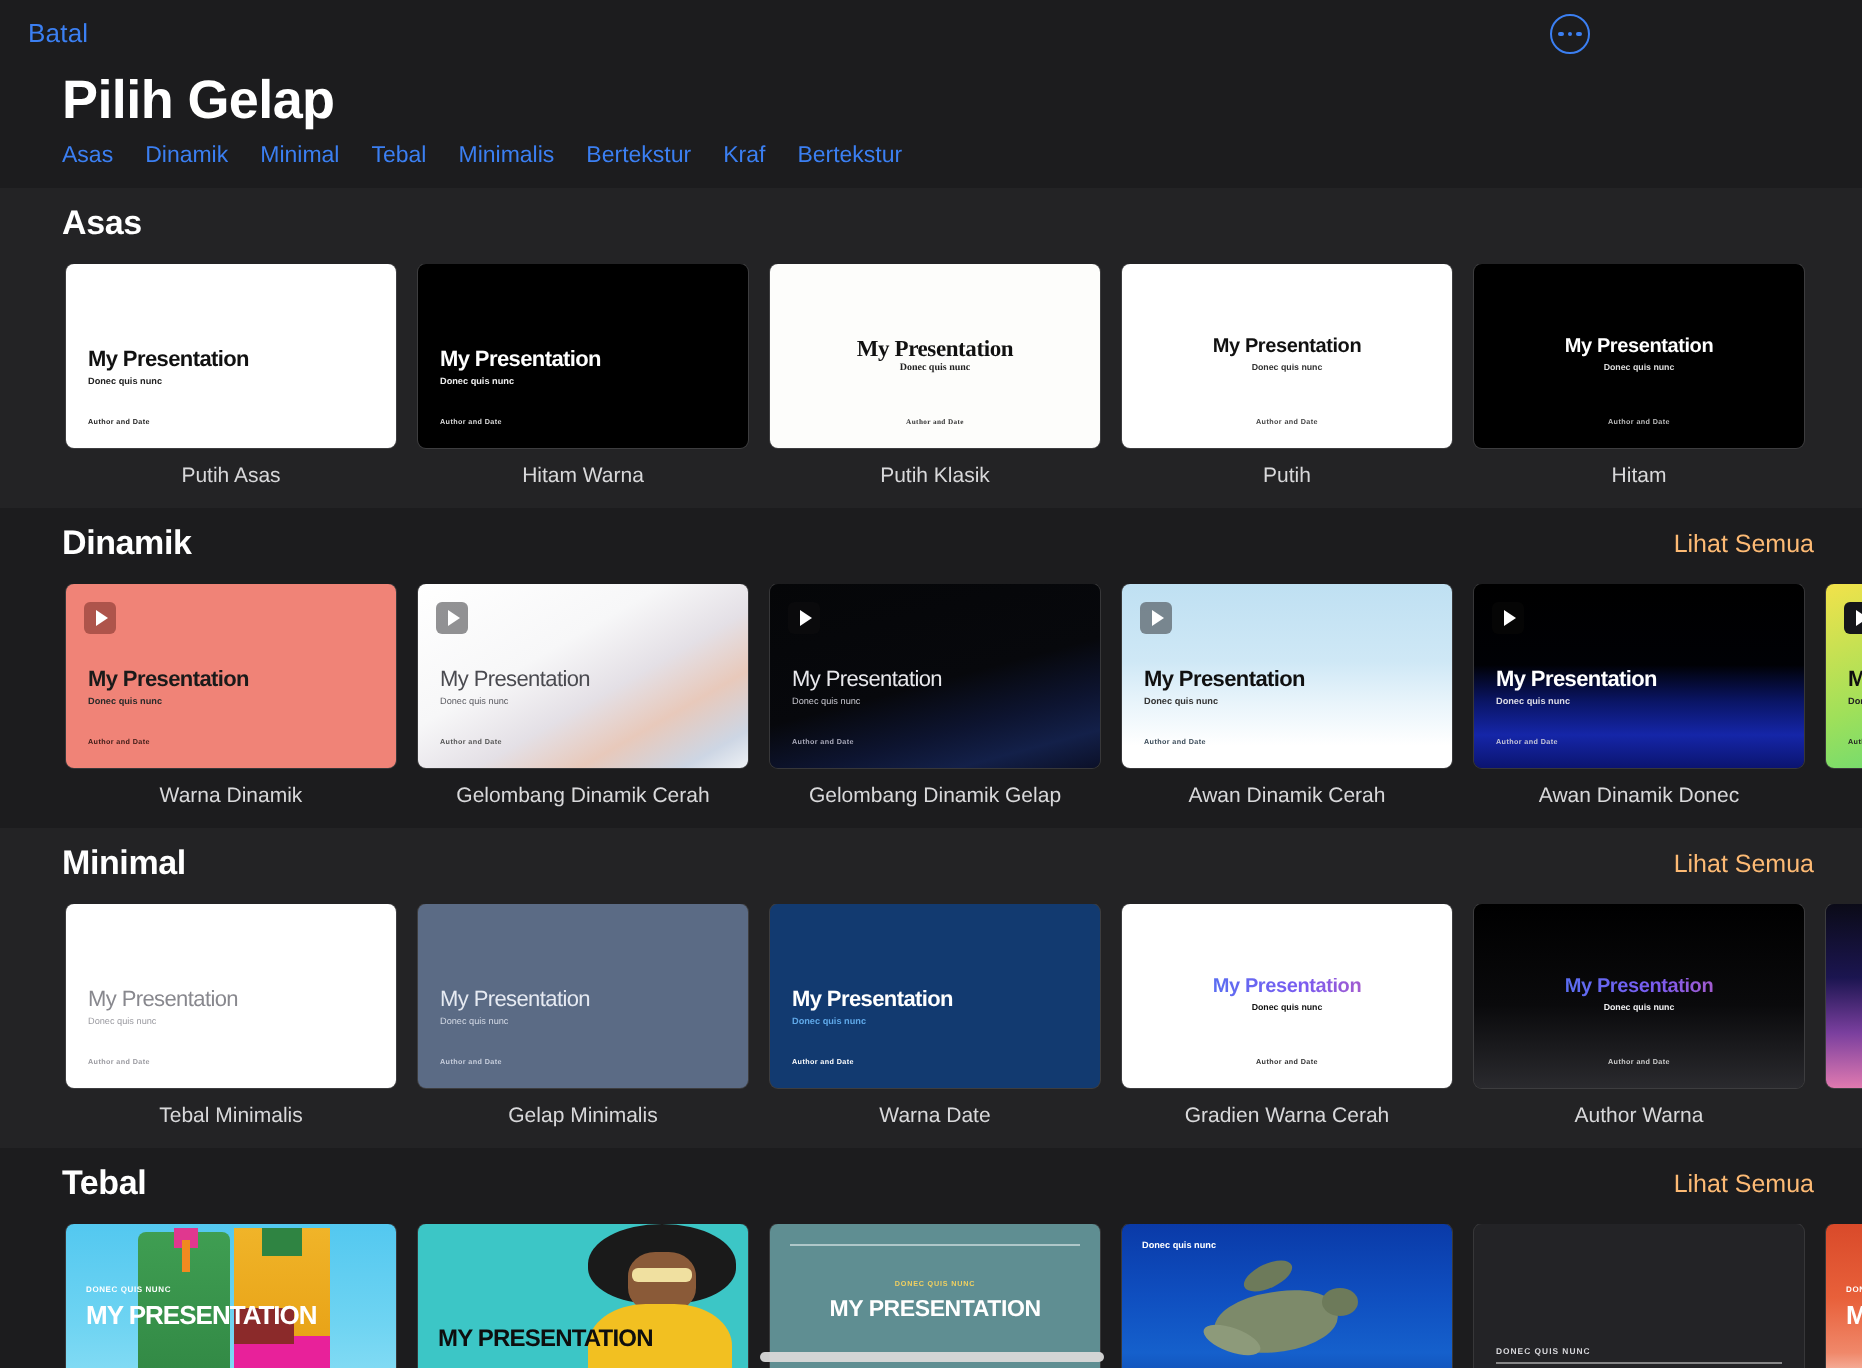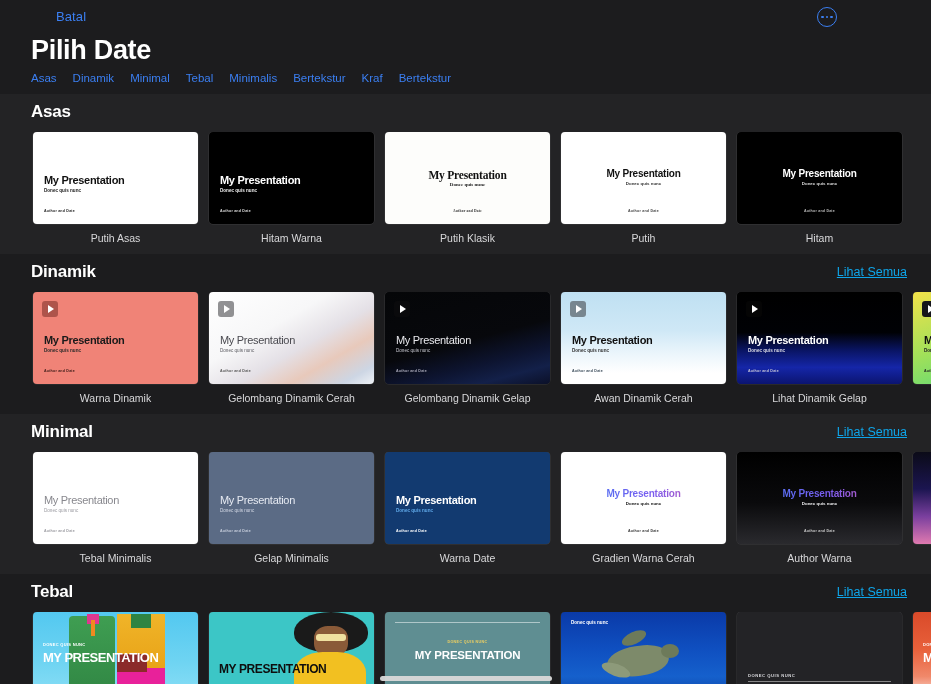--- a/index.html
+++ b/index.html
@@ -20,21 +20,20 @@
     background: #1c1c1e;
     overflow: hidden;
   }
 
   
   .topbar {
     position: absolute;
     left: 0; top: 0;
     width: 810px; height: 34px;
     background: #1c1c1e;
-    margin-left: 42px;
   }
   .cancel-link {
     position: absolute;
     left: 14px; top: 9px;
     font-size: 13px;
     color: #3b7ff2;
     letter-spacing: .1px;
     cursor: pointer;
   }
   .more-btn {
@@ -99,23 +98,22 @@
     left: 31px; top: 8px;
     font-size: 17px;
     font-weight: bold;
     color: #ffffff;
     letter-spacing: -0.2px;
   }
   .see-all {
     position: absolute;
     right: 24px; top: 11px;
     font-size: 12.5px;
-    color: #0ea5e9;
+    color: #fdba74;
     cursor: pointer;
-    text-decoration: underline;
   }
 
   .row {
     position: relative;
     height: 118px;
     overflow: hidden;
   }
   .row.tall { height: 92px; }
 
   .card-wrap {
@@ -261,21 +259,21 @@
     <div class="cancel-link">Batal</div>
     <div class="more-btn">
       <span class="dots">
           <i></i>
           <i></i>
           <i></i>
         </span>
     </div>
   </div>
 
-  <div class="page-title">Pilih Date</div>
+  <div class="page-title">Pilih Gelap</div>
 
   <div class="tabs">
     <span class="tab">Asas</span>
     <span class="tab">Dinamik</span>
     <span class="tab">Minimal</span>
     <span class="tab">Tebal</span>
     <span class="tab">Minimalis</span>
     <span class="tab">Bertekstur</span>
     <span class="tab">Kraf</span>
     <span class="tab">Bertekstur</span>
@@ -414,21 +412,21 @@
           <div class="card" style="background:linear-gradient(180deg,#000000 0%,#000105 44%,#0a1566 64%,#1526a8 82%,#0b1470 100%);">
             <div class="play-badge" style="background:#050505;">
                 <span class="tri"></span>
               </div>
             <div class="slide lay-left">
               <div class="s-title" style="color:#ffffff;">My Presentation</div>
               <div class="s-sub" style="color:#dcdce6;">Donec quis nunc</div>
               <div class="s-foot" style="color:#c6c6d8;">Author and Date</div>
             </div>
           </div>
-          <div class="card-label">Lihat Dinamik Gelap</div>
+          <div class="card-label">Awan Dinamik Donec</div>
         </div>
 
         <div class="card-wrap" style="left:913px;">
           <div class="card" style="background:linear-gradient(160deg,#f2e24a 0%,#9fe05a 45%,#35d48c 100%);">
             <div class="play-badge" style="background:#15161a;">
                 <span class="tri"></span>
               </div>
             <div class="slide lay-left">
               <div class="s-title" style="color:#101010;">My Presentation</div>
               <div class="s-sub" style="color:#222;">Donec quis nunc</div>

